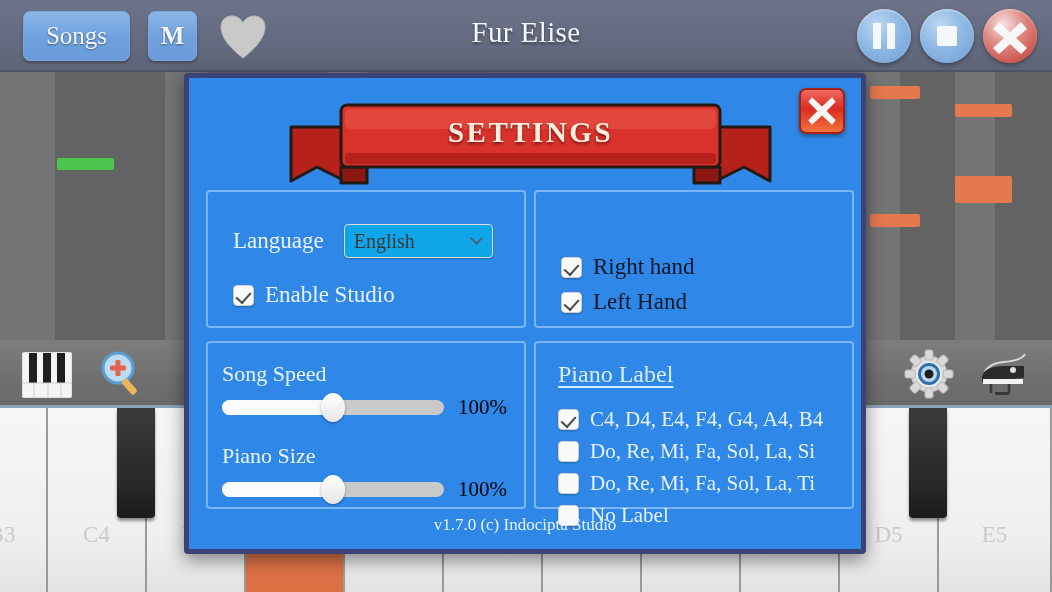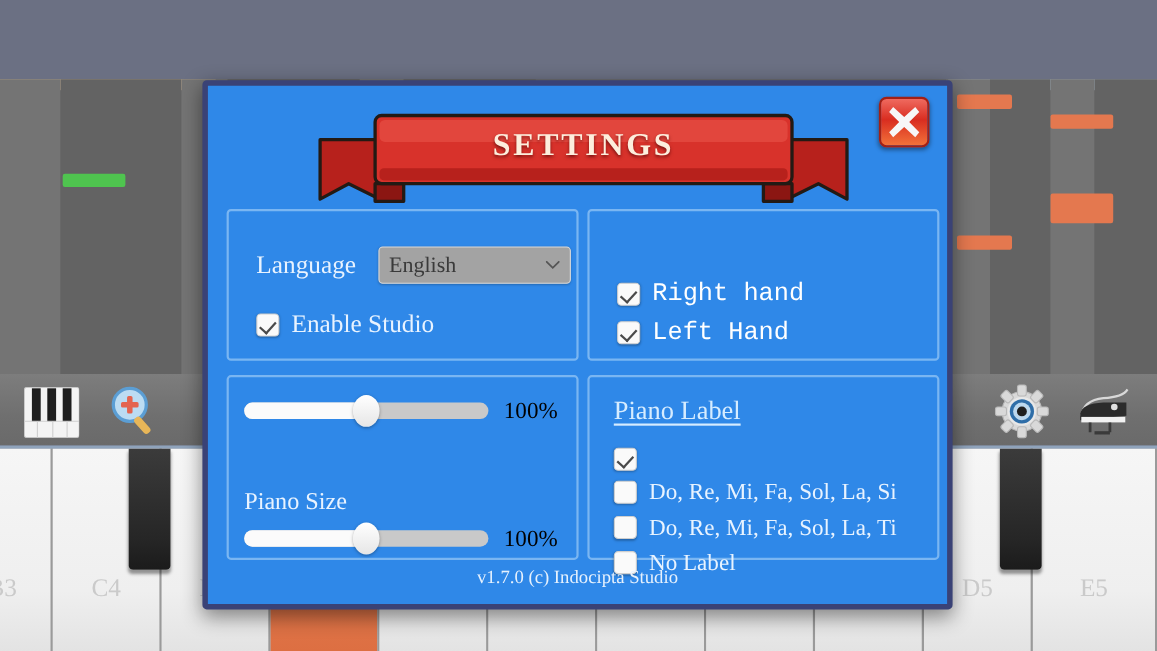--- a/index.html
+++ b/index.html
@@ -108,21 +108,21 @@
   .p-lang  { left: 17px;  top: 112px; width: 320px; height: 138px; }
   .p-auto  { left: 345px; top: 112px; width: 320px; height: 138px; }
   .p-speed { left: 17px;  top: 263px; width: 320px; height: 168px; }
   .p-label { left: 345px; top: 263px; width: 320px; height: 168px; }
 
   .lbl { color: #e8f3ff; font-size: 23px; }
   .panel-head { color: #d6ecff; font-size: 24px; text-decoration: underline; text-decoration-thickness: 2px; text-underline-offset: 4px; }
 
   .lang-row { position: absolute; left: 25px; top: 32px; display: flex; align-items: center; gap: 20px; }
   .select {
-    width: 175px; height: 34px; background: #a3a3a3; border: 1px solid #dcdcdc; border-radius: 4px;
+    width: 149px; height: 34px; background: #0ea5e9; border: 1px solid #dcdcdc; border-radius: 4px;
     box-shadow: 0 1px 2px rgba(0,0,0,.22);
     display: flex; align-items: center; padding: 0 9px; justify-content: space-between;
     color: #3a3a3a; font-size: 20px;
   }
   .chev { width: 13px; height: 8px; }
 
   .chk-row { display: flex; align-items: center; gap: 11px; }
   .cbox {
     width: 21px; height: 21px; background: #fafafa; border: 1px solid #cfcfcf; border-radius: 4px;
     box-shadow: 0 1px 2px rgba(0,0,0,.25); position: relative; flex: none;
@@ -139,21 +139,21 @@
   .track { position: relative; width: 222px; height: 15px; border-radius: 8px; background: #c9c9c9; }
   .track .fill { position: absolute; left: 0; top: 0; height: 15px; width: 50%; border-radius: 8px 0 0 8px; background: #fbfbfb; }
   .thumb { position: absolute; left: 50%; top: -7px; margin-left: -12px; width: 24px; height: 29px;
            border-radius: 50%; background: linear-gradient(180deg,#ffffff 0%, #e6e6e6 100%);
            box-shadow: 0 1px 3px rgba(0,0,0,.35); }
   .pct { color: #000000; font-size: 21px; }
 
   .opt-list { position: absolute; left: 22px; top: 64px; display: flex; flex-direction: column; gap: 7px; }
   .opt-list .chk-row span { color: #e8f3ff; font-size: 21px; }
   .auto-list { position: absolute; left: 25px; top: 62px; display: flex; flex-direction: column; gap: 9px; }
-  .auto-list .chk-row span { color: #ffffff; font-size: 23px; font-family: Liberation Mono, monospace; }
+  .auto-list .chk-row span { color: #0f172a; font-size: 23px; }
 
   .version { position: absolute; left: 0; bottom: 14px; width: 100%; text-align: center;
              color: #e6f1fd; font-size: 17px; }
 </style>
 </head>
 <body>
 
 <div id="app">
 
   <div class="playfield">
@@ -259,20 +259,43 @@
     </div>
     <div class="bkey" style="left:117px;"></div>
     <div class="bkey" style="left:215px;"></div>
     <div class="bkey" style="left:414px;"></div>
     <div class="bkey" style="left:513px;"></div>
     <div class="bkey" style="left:612px;"></div>
     <div class="bkey" style="left:810px;"></div>
     <div class="bkey" style="left:909px;"></div>
   </div>
 
+  <div class="topbar">
+    <div class="btn-songs">Songs</div>
+    <div class="btn-m">M</div>
+    <svg class="heart" viewBox="0 0 48 46">
+      <path d="M24 44 C6 30 2 20 2 13 C2 6 7 2 13 2 C18 2 22 5 24 9 C26 5 30 2 35 2 C41 2 46 6 46 13 C46 20 42 30 24 44 Z" fill="#c9c9c9" stroke="#b6b6b6" stroke-width="1"></path>
+    </svg>
+    <div class="song-title">Fur Elise</div>
+
+    <div class="rc pause">
+      <div class="pausebars">
+          <i></i>
+          <i></i>
+        </div>
+    </div>
+    <div class="rc stop">
+      <div class="stopsq"></div>
+    </div>
+    <div class="rc close">
+      <svg class="xmark" viewBox="0 0 54 54">
+        <path d="M16 13 L27 23 L38 13 L44 20 L33 29 L44 39 L38 45 L27 35 L16 45 L10 39 L21 29 L10 20 Z" fill="#f7f7f7"></path>
+      </svg>
+    </div>
+  </div>
 
   <div class="dialog">
 
     <div class="ribbon">
       <svg width="487" height="94" viewBox="0 0 487 94" style="position:absolute;left:0;top:0;">
         <path d="M4 32 L58 32 L58 86 L30 72 L4 86 Z" fill="#b7211c" stroke="#231a14" stroke-width="3" stroke-linejoin="round"></path>
         <path d="M483 32 L429 32 L429 86 L457 72 L483 86 Z" fill="#b7211c" stroke="#231a14" stroke-width="3" stroke-linejoin="round"></path>
         <path d="M54 72 L80 72 L80 88 L54 88 Z" fill="#8b1612" stroke="#231a14" stroke-width="3" stroke-linejoin="round"></path>
         <path d="M433 72 L407 72 L407 88 L433 88 Z" fill="#8b1612" stroke="#231a14" stroke-width="3" stroke-linejoin="round"></path>
         <rect x="54" y="10" width="379" height="62" rx="6" fill="#d8322b" stroke="#231a14" stroke-width="3"></rect>
@@ -312,20 +335,21 @@
         </div>
         <div class="chk-row">
           <div class="cbox on"></div>
           <span>Left Hand</span>
         </div>
       </div>
     </div>
 
     <div class="panel p-speed">
       <div class="sld-wrap" style="top:18px;">
+        <div class="sld-label">Song Speed</div>
         <div class="sld-line">
           <div class="track">
             <div class="fill"></div>
             <div class="thumb"></div>
           </div>
           <span class="pct">100%</span>
         </div>
       </div>
       <div class="sld-wrap" style="top:100px;">
         <div class="sld-label">Piano Size</div>
@@ -337,20 +361,21 @@
           <span class="pct">100%</span>
         </div>
       </div>
     </div>
 
     <div class="panel p-label">
       <div class="panel-head" style="position:absolute;left:22px;top:18px;">Piano Label</div>
       <div class="opt-list">
         <div class="chk-row">
           <div class="cbox on"></div>
+          <span>C4, D4, E4, F4, G4, A4, B4</span>
         </div>
         <div class="chk-row">
           <div class="cbox"></div>
           <span>Do, Re, Mi, Fa, Sol, La, Si</span>
         </div>
         <div class="chk-row">
           <div class="cbox"></div>
           <span>Do, Re, Mi, Fa, Sol, La, Ti</span>
         </div>
         <div class="chk-row">

